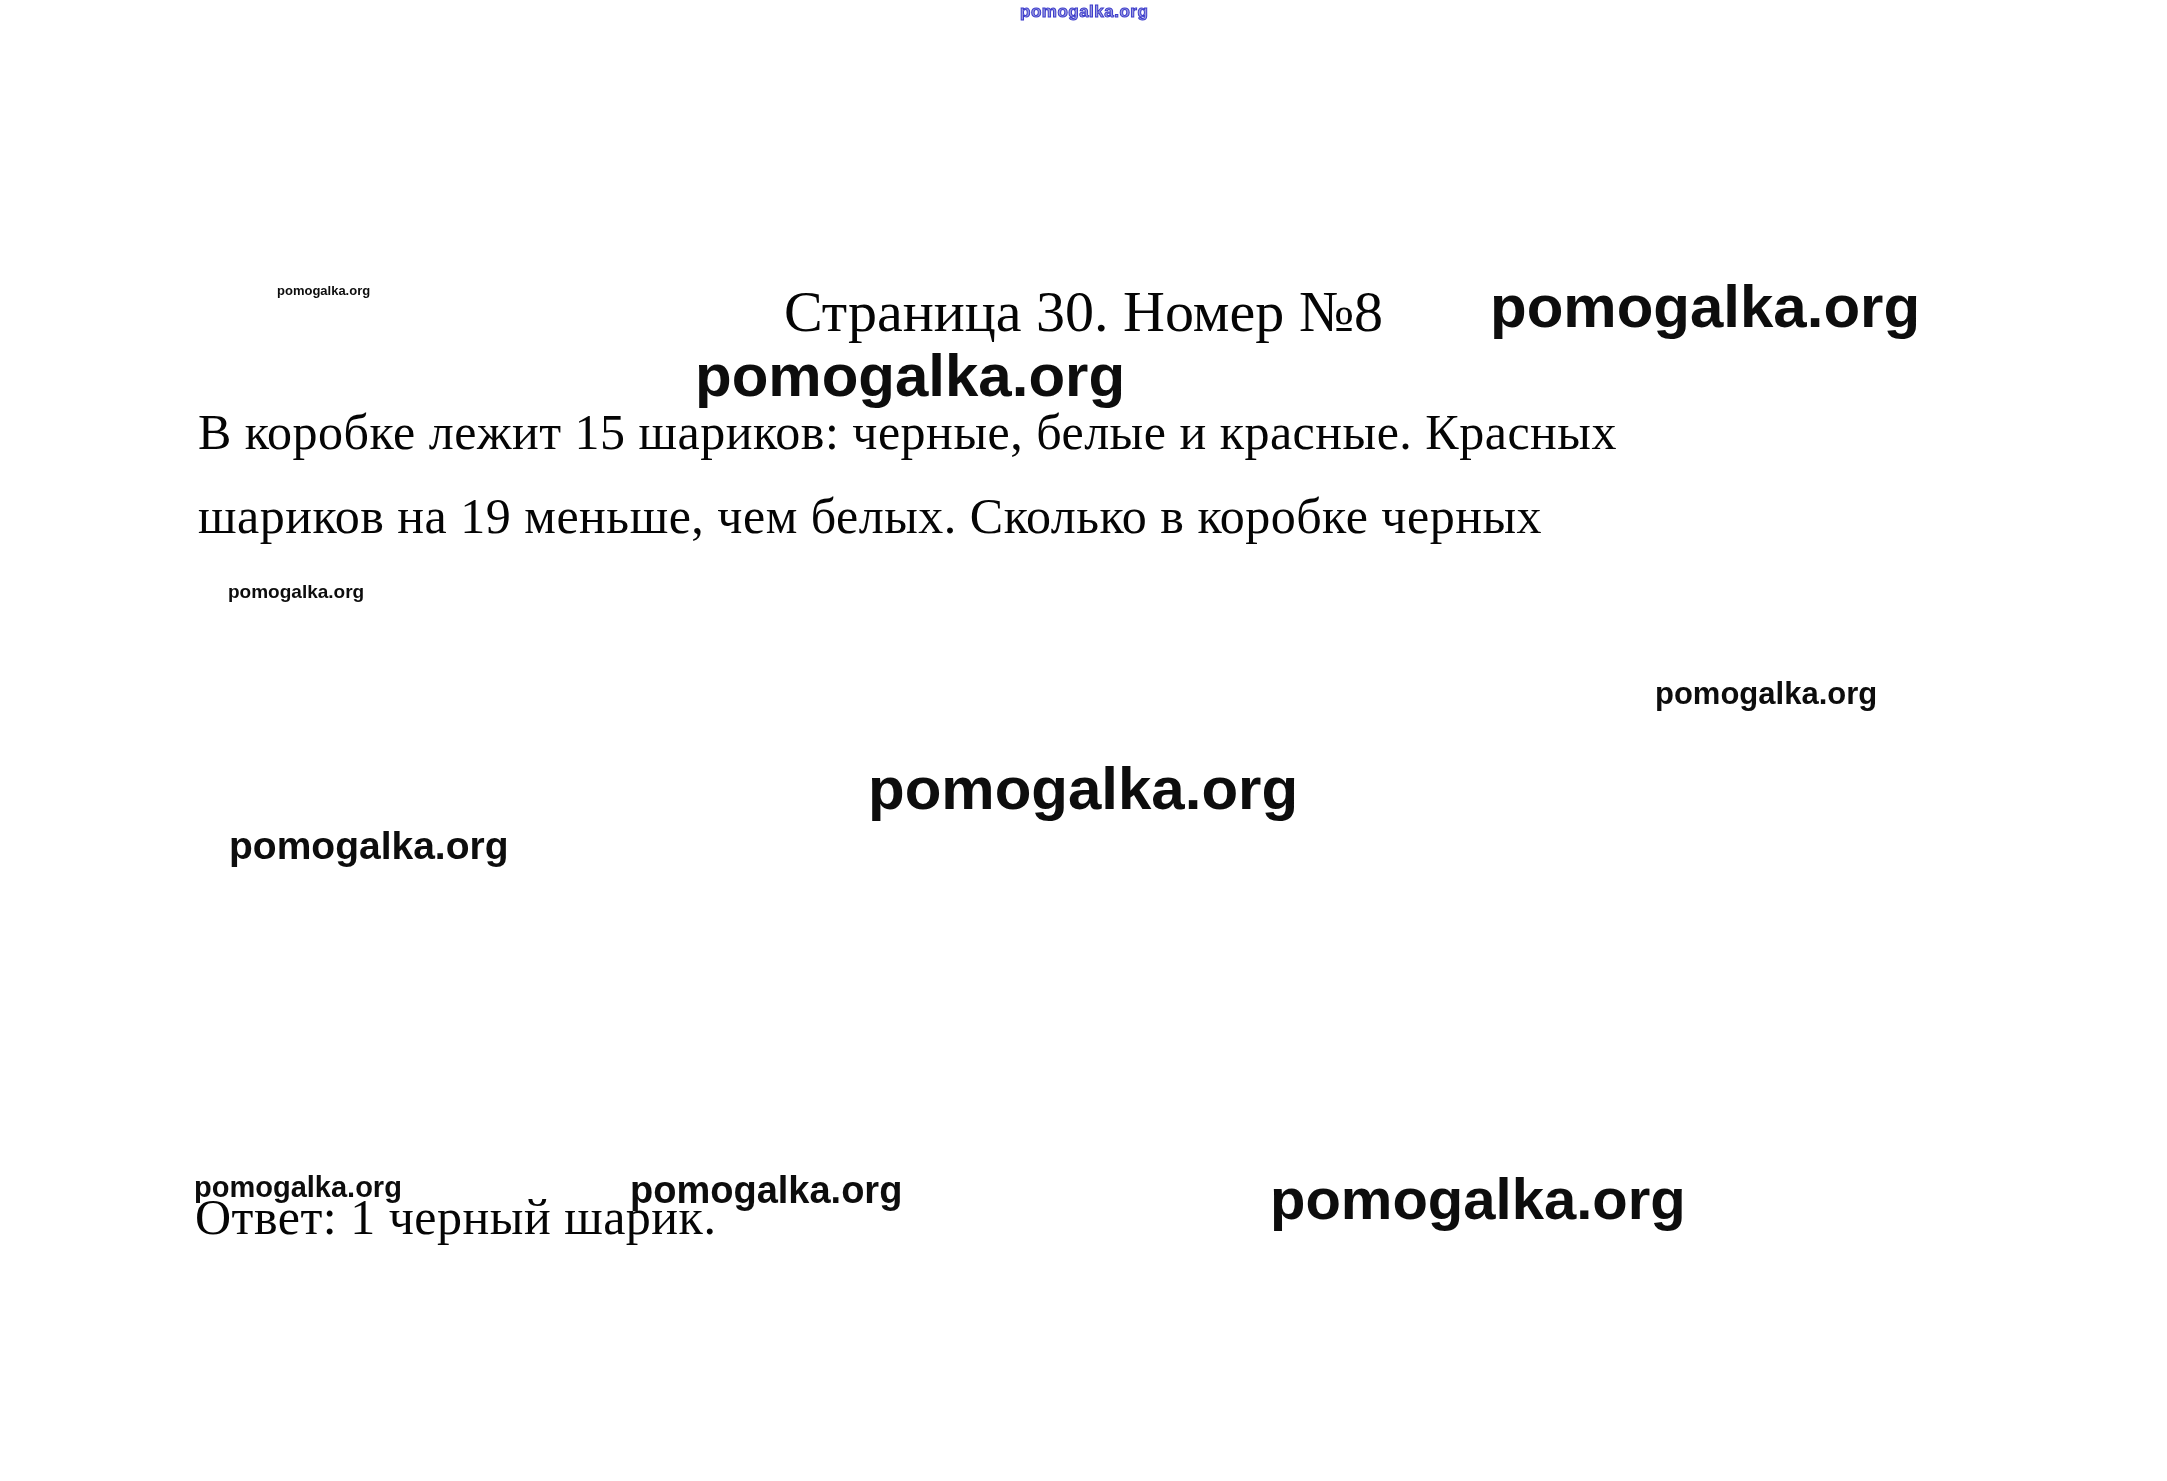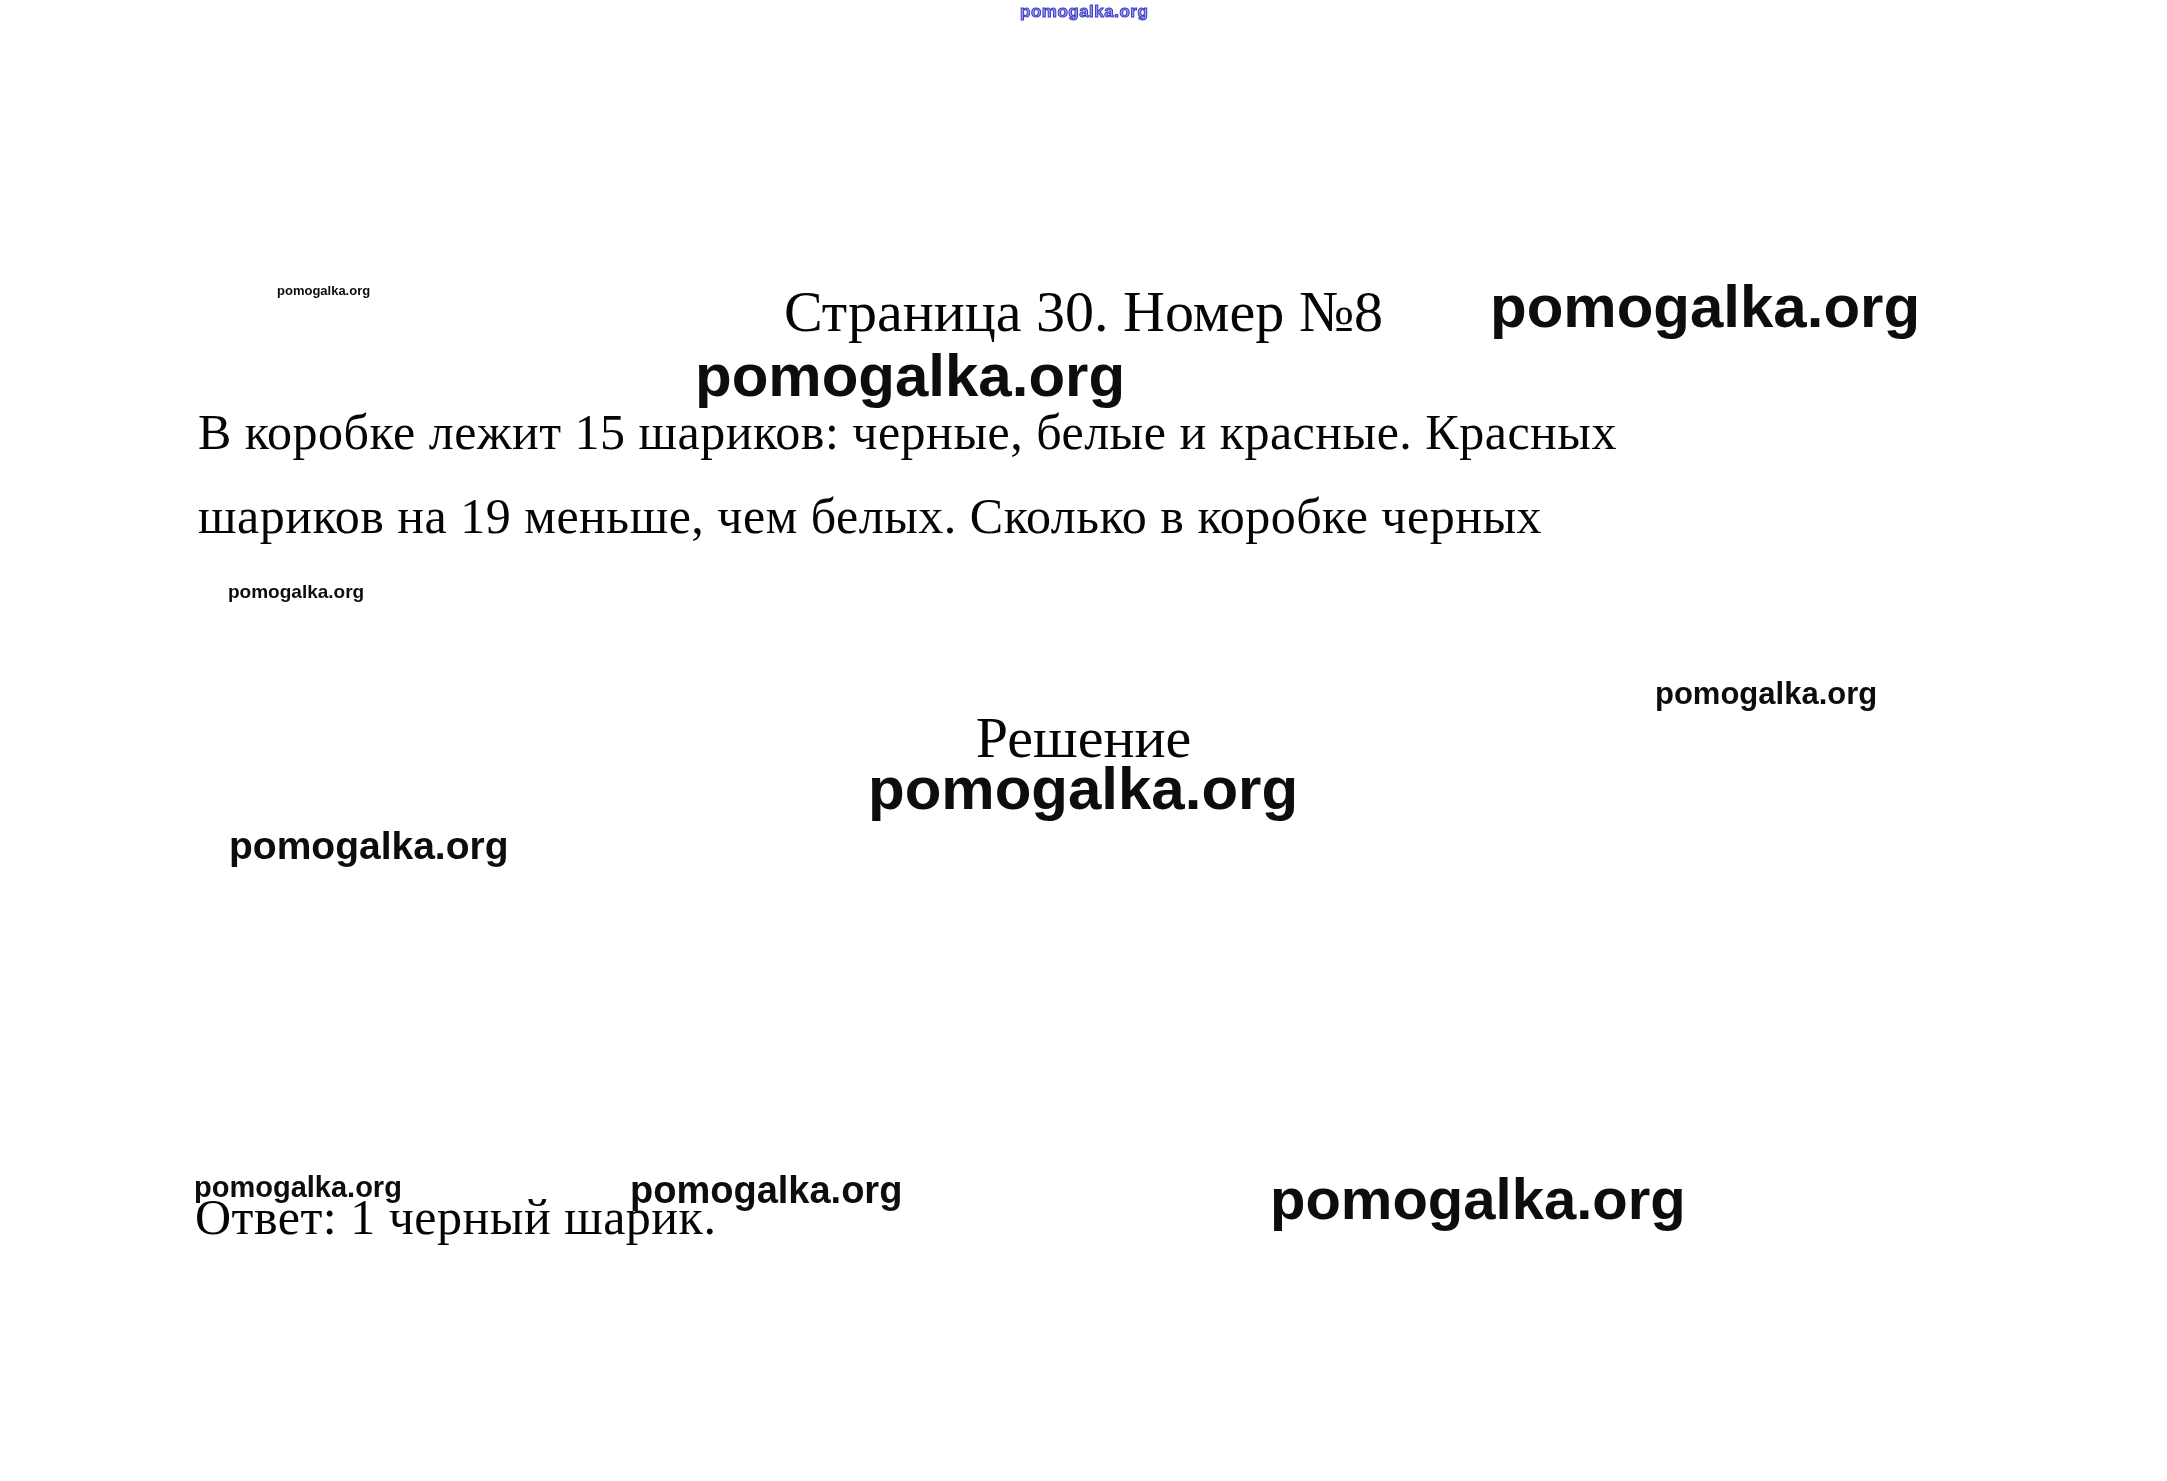--- a/index.html
+++ b/index.html
@@ -84,21 +84,20 @@
 
   <div id="problem-text" class="abs doc-body">
     <div>В коробке лежит 15 шариков: черные, белые и красные. Красных</div>
     <div>шариков на 19 меньше, чем белых. Сколько в коробке черных</div>
   </div>
 
   <div id="wm-small-problem" class="abs wm">pomogalka.org</div>
 
   <div id="wm-medium-right" class="abs wm">pomogalka.org</div>
 
-  <div id="solution-heading" class="abs">Решение</div>
 
   <div id="wm-large-center-mid" class="abs wm">pomogalka.org</div>
 
   <div id="wm-medium-left" class="abs wm">pomogalka.org</div>
 
 
   <div id="wm-bottom-left" class="abs wm">pomogalka.org</div>
 
   <div id="wm-bottom-center" class="abs wm">pomogalka.org</div>
 

